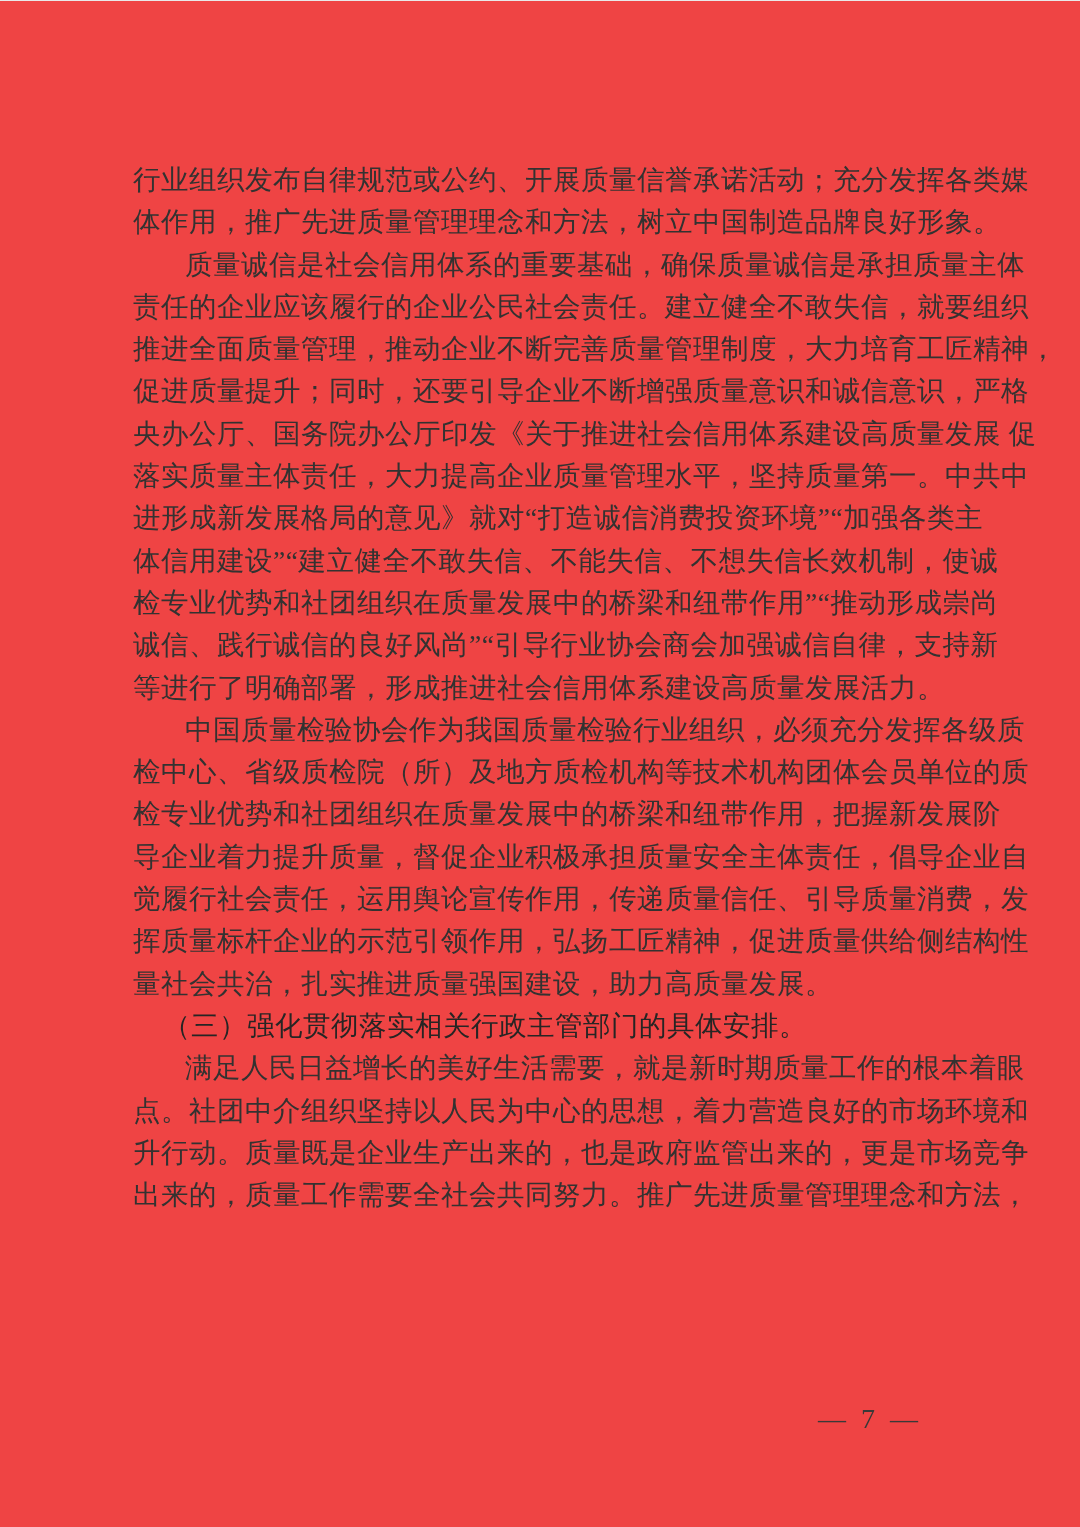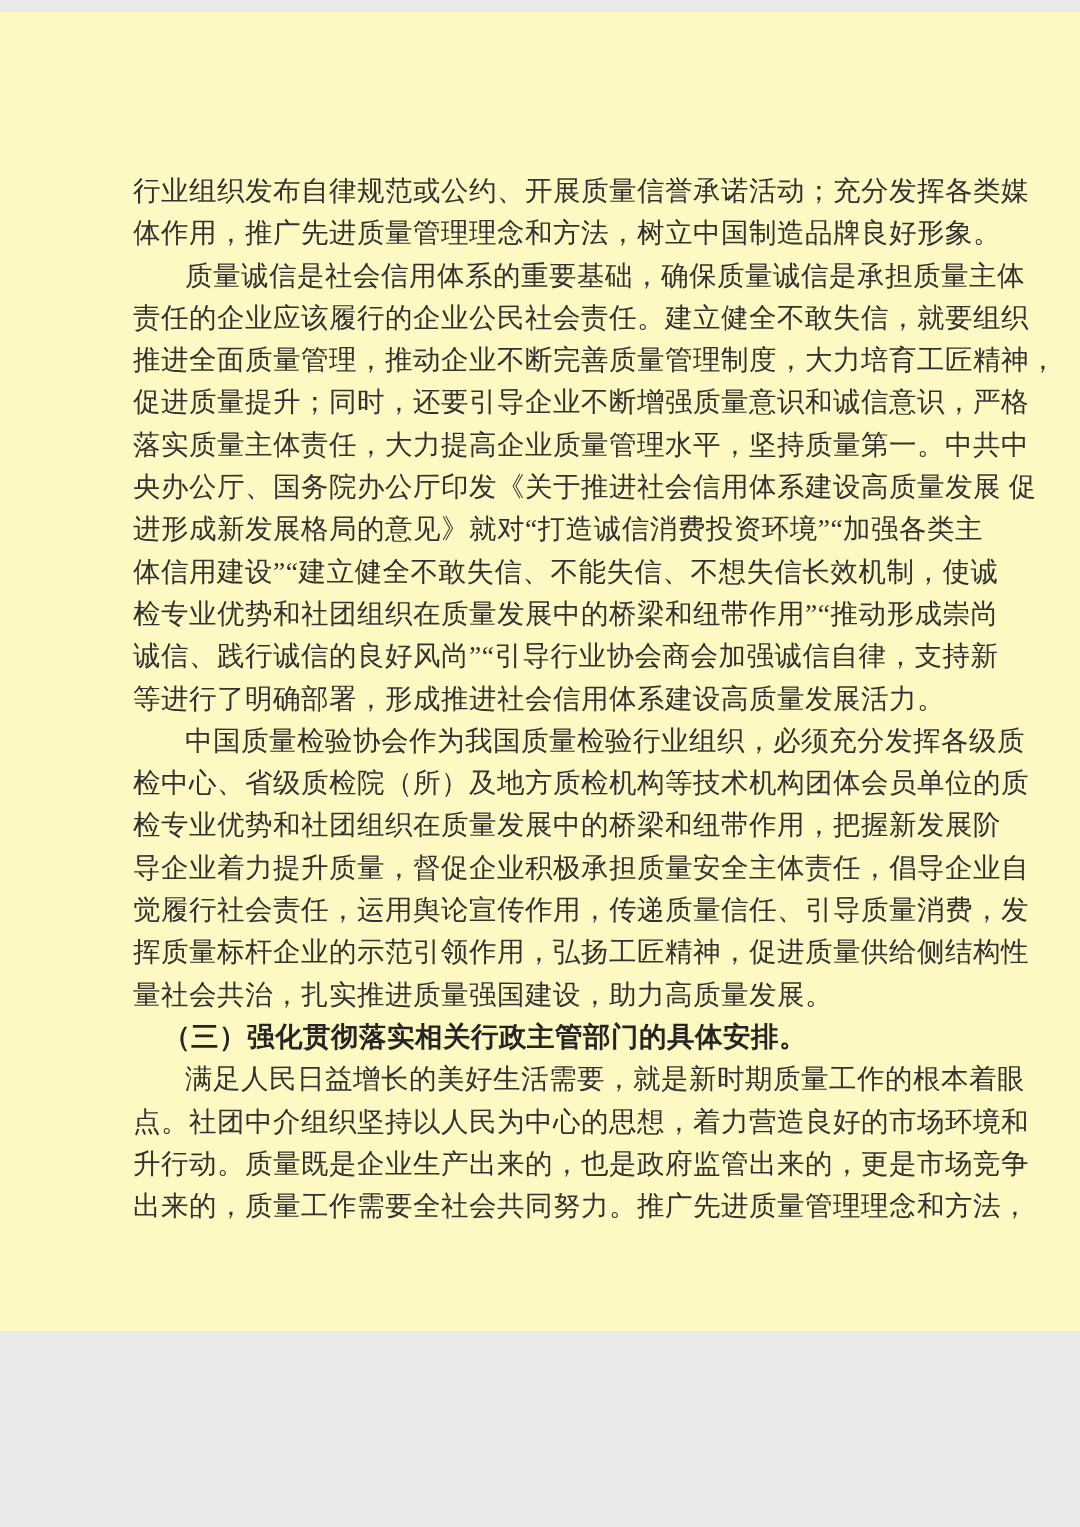--- a/index.html
+++ b/index.html
@@ -3,23 +3,23 @@
 <meta charset="utf-8">
 <style>
   html, body {
     margin: 0;
     padding: 0;
     background: #e9e9e9;
   }
   .page {
     position: relative;
     width: 1080px;
-    height: 1319px;
-    margin: 12px auto;
-    background: #fef9c3;
+    height: 1527px;
+    margin: 1px auto;
+    background: #ef4444;
     font-family: "Liberation Serif", "DejaVu Serif", serif;
     color: #333231;
     overflow: hidden;
   }
   .text-block {
     position: absolute;
     left: 133px;
     top: 158px;
     width: 823px;
   }
@@ -35,21 +35,21 @@
     overflow: visible;
   }
   .line.ind {
     text-indent: 52px;
   }
   .line.end {
     text-align: left;
     text-align-last: left;
   }
   .line.heading {
-    font-weight: bold;
+    font-weight: normal;
     text-indent: 30px;
     text-align: center;
     text-align-last: left;
     color: #262524;
   }
   .page-number {
     position: absolute;
     left: 740px;
     top: 1398px;
     width: 260px;
@@ -68,22 +68,22 @@
 
   <div class="text-block">
 
     <div class="line">行业组织发布自律规范或公约、开展质量信誉承诺活动；充分发挥各类媒</div>
     <div class="line end">体作用，推广先进质量管理理念和方法，树立中国制造品牌良好形象。</div>
 
     <div class="line ind">质量诚信是社会信用体系的重要基础，确保质量诚信是承担质量主体</div>
     <div class="line">责任的企业应该履行的企业公民社会责任。建立健全不敢失信，就要组织</div>
     <div class="line">推进全面质量管理，推动企业不断完善质量管理制度，大力培育工匠精神，</div>
     <div class="line">促进质量提升；同时，还要引导企业不断增强质量意识和诚信意识，严格</div>
+    <div class="line">央办公厅、国务院办公厅印发《关于推进社会信用体系建设高质量发展 促</div>
     <div class="line">落实质量主体责任，大力提高企业质量管理水平，坚持质量第一。中共中</div>
-    <div class="line">央办公厅、国务院办公厅印发《关于推进社会信用体系建设高质量发展 促</div>
     <div class="line">进形成新发展格局的意见》就对“打造诚信消费投资环境”“加强各类主</div>
     <div class="line">体信用建设”“建立健全不敢失信、不能失信、不想失信长效机制，使诚</div>
     <div class="line">检专业优势和社团组织在质量发展中的桥梁和纽带作用”“推动形成崇尚</div>
     <div class="line">诚信、践行诚信的良好风尚”“引导行业协会商会加强诚信自律，支持新</div>
     <div class="line end">等进行了明确部署，形成推进社会信用体系建设高质量发展活力。</div>
 
     <div class="line ind">中国质量检验协会作为我国质量检验行业组织，必须充分发挥各级质</div>
     <div class="line">检中心、省级质检院（所）及地方质检机构等技术机构团体会员单位的质</div>
     <div class="line">检专业优势和社团组织在质量发展中的桥梁和纽带作用，把握新发展阶</div>
     <div class="line">导企业着力提升质量，督促企业积极承担质量安全主体责任，倡导企业自</div>

